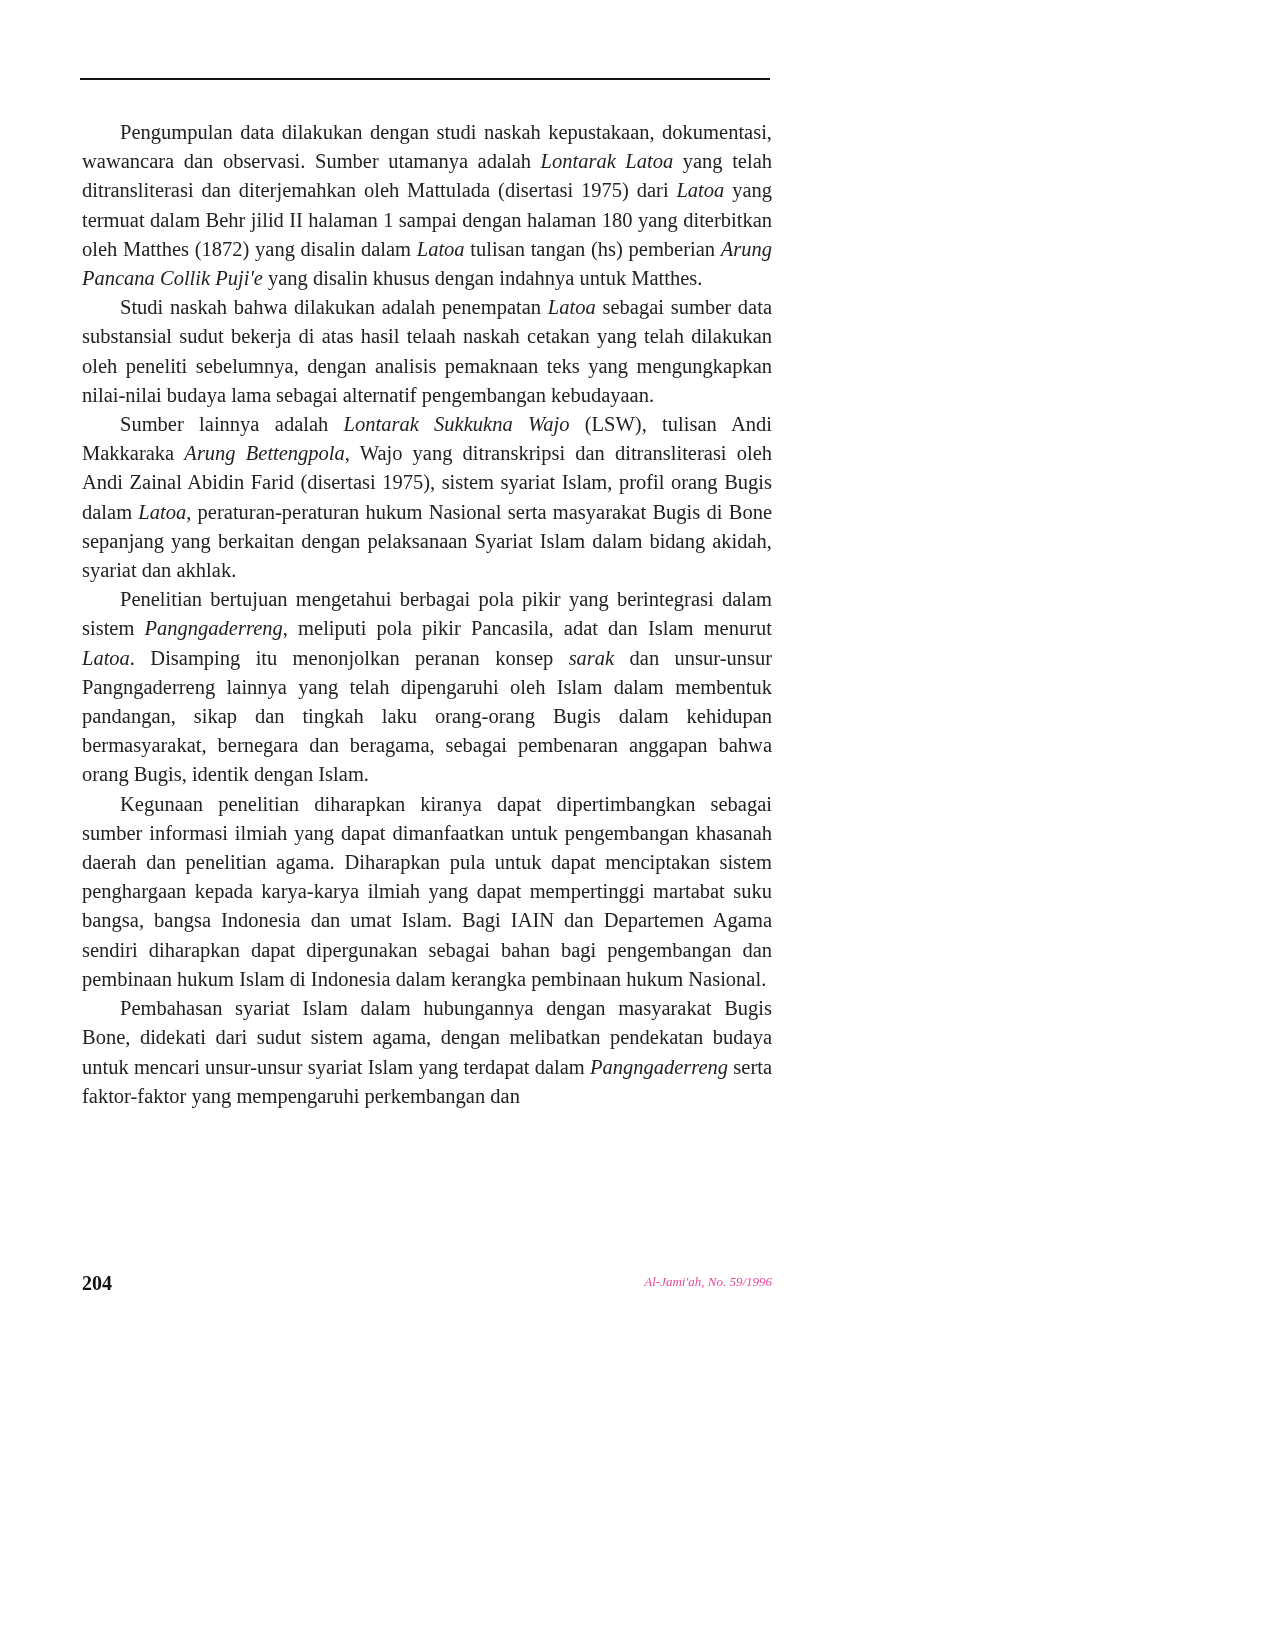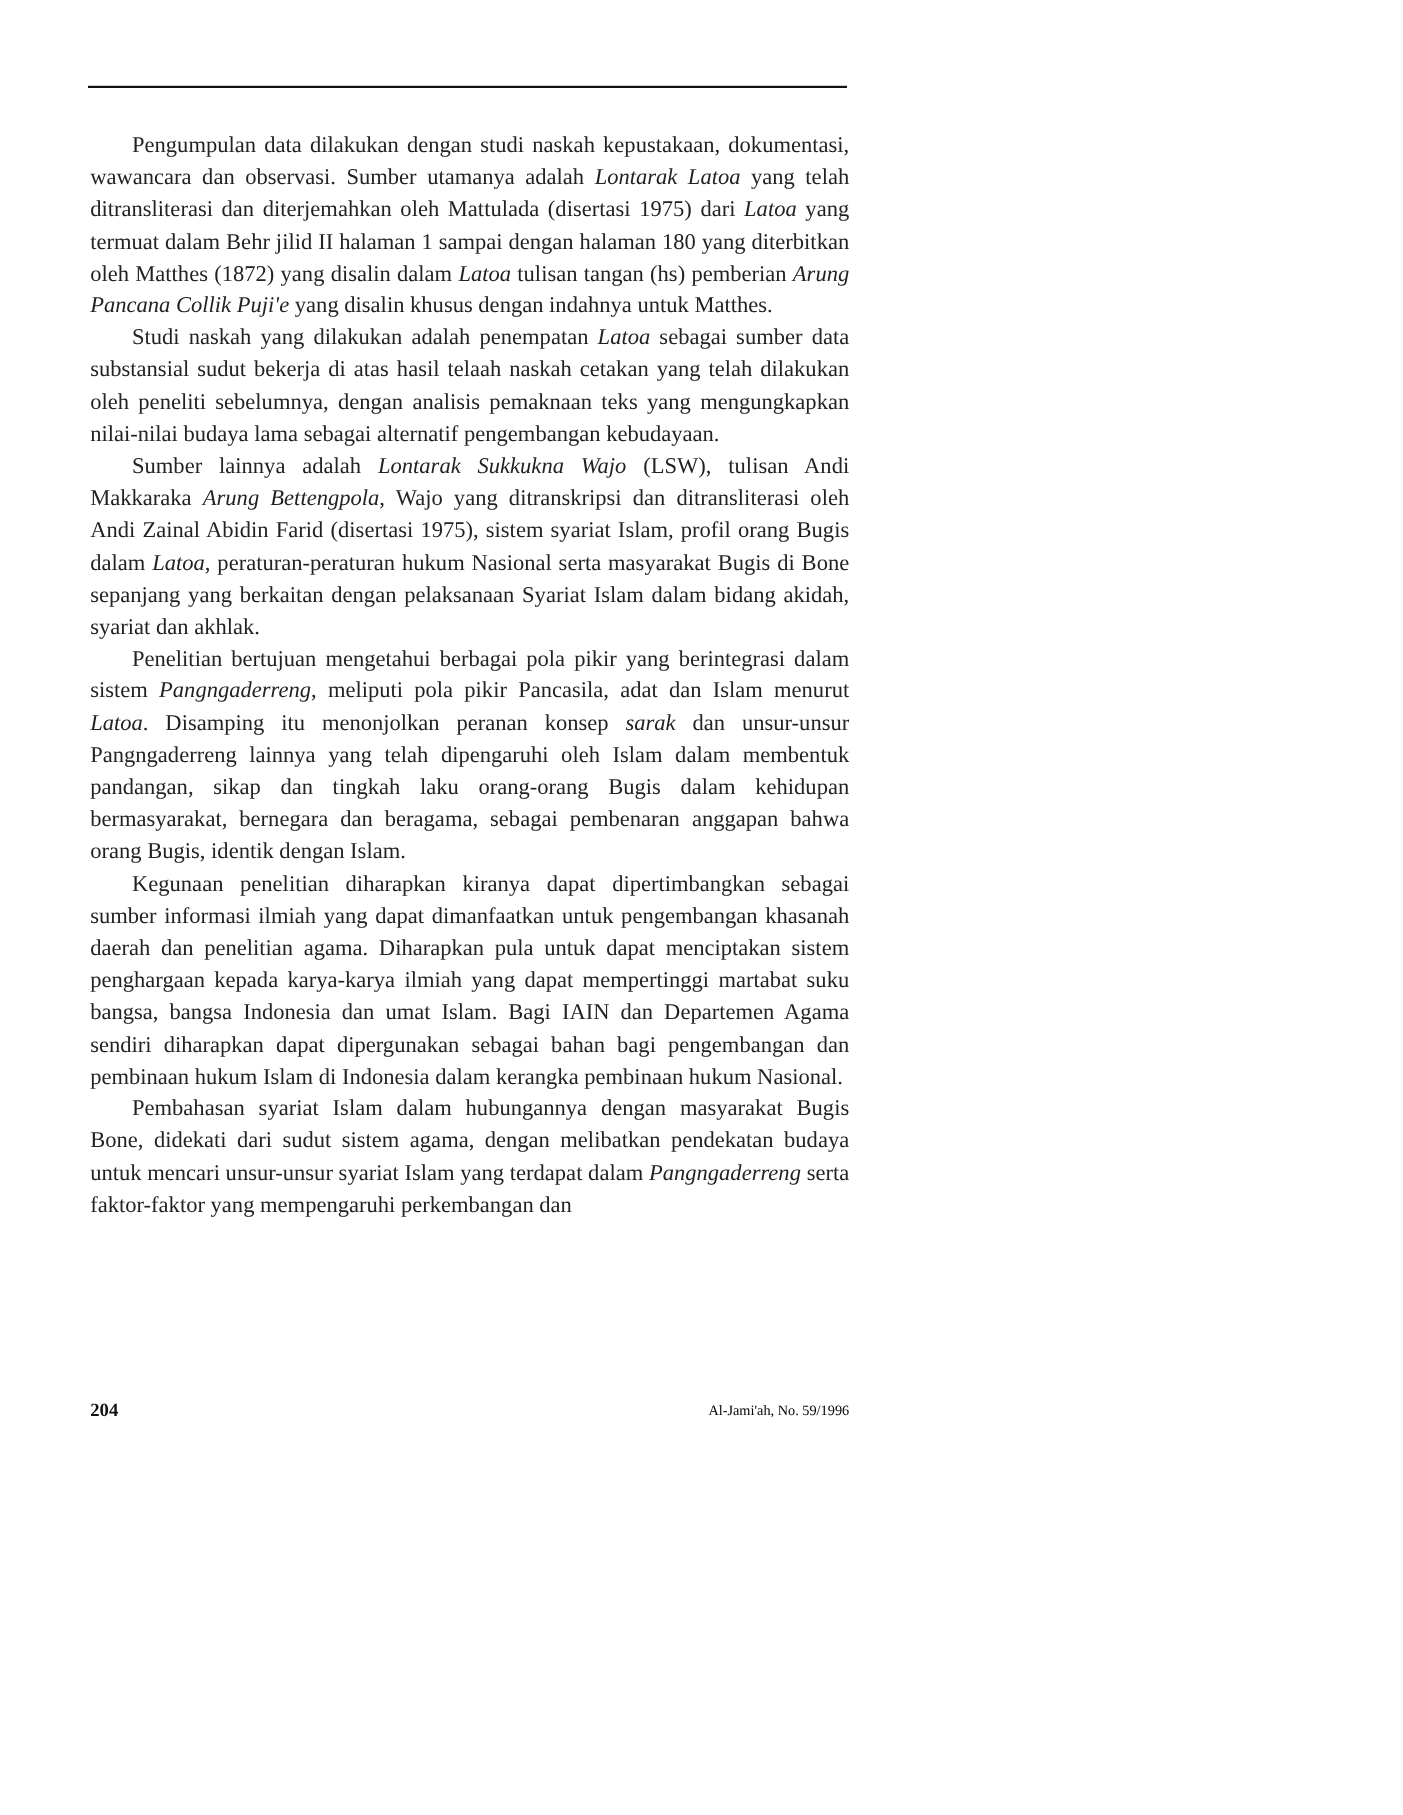--- a/index.html
+++ b/index.html
@@ -43,39 +43,40 @@
       left: 82px;
       top: 1272px;
       width: 690px;
       height: 24px;
     }
     .page-number {
       position: absolute;
       left: 0;
       top: 0;
       font-weight: bold;
-      font-size: 17px;
+      font-size: 20px;
       color: #111111;
     }
     .journal-ref {
       position: absolute;
       right: 0;
       top: 2px;
+      font-style: italic;
       font-size: 13px;
-      color: #000000;
+      color: #ec4899;
     }
   </style>
 </head>
 <body>
 
 <div class="top-rule"></div>
 
 <div class="content">
   <p class="para"><span>Pengumpulan data dilakukan dengan studi naskah kepustakaan, dokumentasi, wawancara dan observasi. Sumber utamanya adalah </span><i>Lontarak Latoa</i><span> yang telah ditransliterasi dan diterjemahkan oleh Mattulada (disertasi 1975) dari </span><i>Latoa</i><span> yang termuat dalam Behr jilid II halaman 1 sampai dengan halaman 180 yang diterbitkan oleh Matthes (1872) yang disalin dalam </span><i>Latoa</i><span> tulisan tangan (hs) pemberian </span><i>Arung Pancana Collik Puji'e</i><span> yang disalin khusus dengan indahnya untuk Matthes.</span></p>
-  <p class="para"><span>Studi naskah yang dilakukan adalah penempatan </span><i>Latoa</i><span> sebagai sumber data substansial sudut bekerja di atas hasil telaah naskah cetakan yang telah dilakukan oleh peneliti sebelumnya, dengan analisis pemaknaan teks yang mengungkapkan nilai-nilai budaya lama sebagai alternatif pengembangan kebudayaan.</span></p>
+  <p class="para"><span>Studi naskah bahwa dilakukan adalah penempatan </span><i>Latoa</i><span> sebagai sumber data substansial sudut bekerja di atas hasil telaah naskah cetakan yang telah dilakukan oleh peneliti sebelumnya, dengan analisis pemaknaan teks yang mengungkapkan nilai-nilai budaya lama sebagai alternatif pengembangan kebudayaan.</span></p>
   <p class="para"><span>Sumber lainnya adalah </span><i>Lontarak Sukkukna Wajo</i><span> (LSW), tulisan Andi Makkaraka </span><i>Arung Bettengpola</i><span>, Wajo yang ditranskripsi dan ditransliterasi oleh Andi Zainal Abidin Farid (disertasi 1975), sistem syariat Islam, profil orang Bugis dalam </span><i>Latoa</i><span>, peraturan-peraturan hukum Nasional serta masyarakat Bugis di Bone sepanjang yang berkaitan dengan pelaksanaan Syariat Islam dalam bidang akidah, syariat dan akhlak.</span></p>
   <p class="para"><span>Penelitian bertujuan mengetahui berbagai pola pikir yang berintegrasi dalam sistem </span><i>Pangngaderreng</i><span>, meliputi pola pikir Pancasila, adat dan Islam menurut </span><i>Latoa</i><span>. Disamping itu menonjolkan peranan konsep </span><i>sarak</i><span> dan unsur-unsur Pangngaderreng lainnya yang telah dipengaruhi oleh Islam dalam membentuk pandangan, sikap dan tingkah laku orang-orang Bugis dalam kehidupan bermasyarakat, bernegara dan beragama, sebagai pembenaran anggapan bahwa orang Bugis, identik dengan Islam.</span></p>
   <p class="para"><span>Kegunaan penelitian diharapkan kiranya dapat dipertimbangkan sebagai sumber informasi ilmiah yang dapat dimanfaatkan untuk pengembangan khasanah daerah dan penelitian agama. Diharapkan pula untuk dapat menciptakan sistem penghargaan kepada karya-karya ilmiah yang dapat mempertinggi martabat suku bangsa, bangsa Indonesia dan umat Islam. Bagi IAIN dan Departemen Agama sendiri diharapkan dapat dipergunakan sebagai bahan bagi pengembangan dan pembinaan hukum Islam di Indonesia dalam kerangka pembinaan hukum Nasional.</span></p>
   <p class="para"><span>Pembahasan syariat Islam dalam hubungannya dengan masyarakat Bugis Bone, didekati dari sudut sistem agama, dengan melibatkan pendekatan budaya untuk mencari unsur-unsur syariat Islam yang terdapat dalam </span><i>Pangngaderreng</i><span> serta faktor-faktor yang mempengaruhi perkembangan dan</span></p>
 </div>
 
 <div class="footer">
   <span class="page-number">204</span>
   <span class="journal-ref">Al-Jami'ah, No. 59/1996</span>
 </div>

